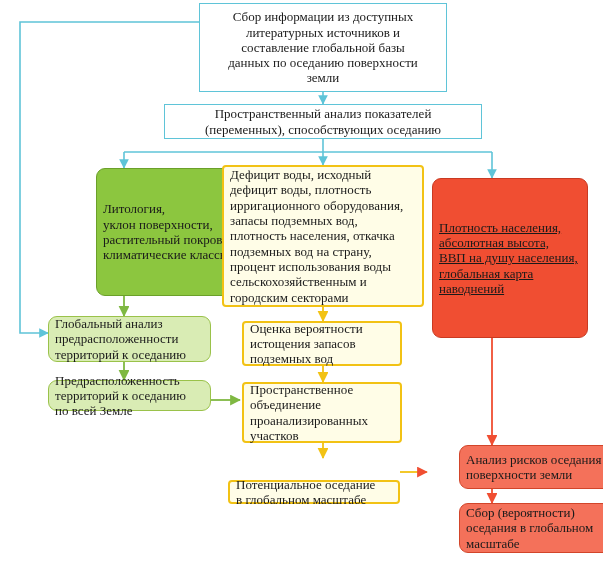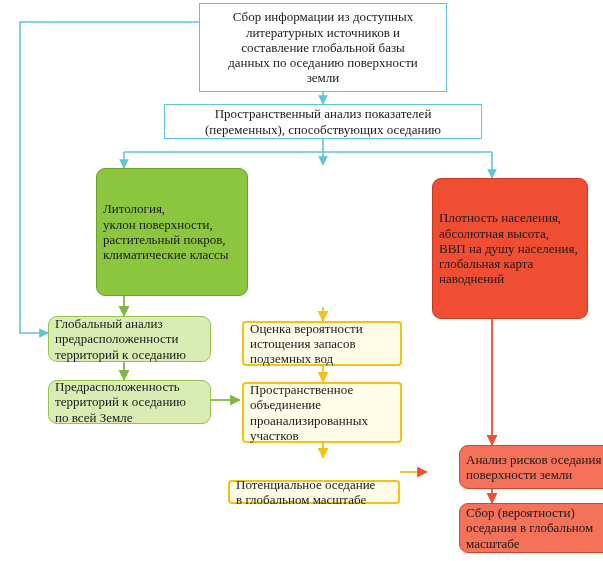--- a/index.html
+++ b/index.html
@@ -126,36 +126,45 @@
 земли</div>
 
   <div class="node cyan center" style="left:164px; top:104px; width:318px; height:35px;">Пространственный анализ показателей
 (переменных), способствующих оседанию</div>
 
   <div class="node green left" style="left:48px; top:168px; width:152px; height:128px;">Литология,
 уклон поверхности,
 растительный покров,
 климатические классы</div>
 
+  <div class="node yellow left" style="left:222px; top:165px; width:202px; height:142px;">Дефицит воды, исходный
+дефицит воды, плотность
+ирригационного оборудования,
+запасы подземных вод,
+плотность населения, откачка
+подземных вод на страну,
+процент использования воды
+сельскохозяйственным и
+городским секторами</div>
 
-  <div class="node orange left" style="left:432px; top:178px; width:156px; height:141px;">Плотность населения,
+  <div class="node orange left" style="left:432px; top:178px; width:156px; height:160px;text-decoration:underline;">Плотность населения,
 абсолютная высота,
 ВВП на душу населения,
 глобальная карта
 наводнений</div>
 
   <div class="node green-light left" style="left:48px; top:316px; width:163px; height:46px;">Глобальный анализ
 предрасположенности
 территорий к оседанию</div>
 
   <div class="node yellow left" style="left:242px; top:321px; width:160px; height:45px;">Оценка вероятности
 истощения запасов
 подземных вод</div>
 
-  <div class="node green-light left" style="left:48px; top:380px; width:163px; height:44px;">Предрасположенность
+  <div class="node green-light left" style="left:48px; top:380px; width:163px; height:31px;">Предрасположенность
 территорий к оседанию
 по всей Земле</div>
 
   <div class="node yellow left" style="left:242px; top:382px; width:160px; height:61px;">Пространственное
 объединение
 проанализированных
 участков</div>
 
   <div class="node yellow left" style="left:228px; top:480px; width:172px; height:24px;">Потенциальное оседание
 в глобальном масштабе</div>

